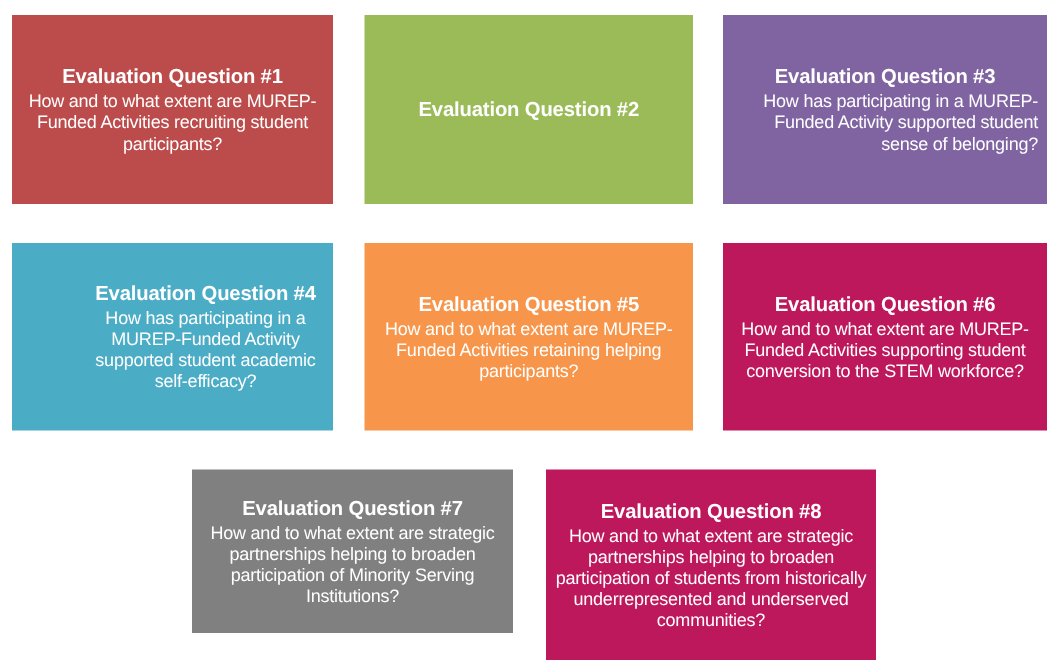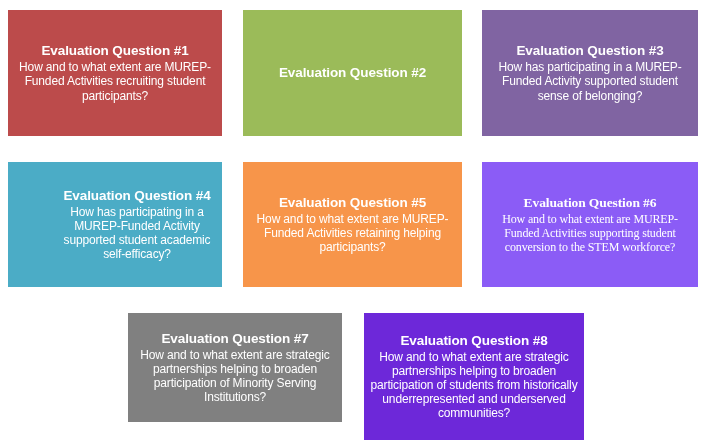--- a/index.html
+++ b/index.html
@@ -54,21 +54,21 @@
   #box-5 { left: 243px; top: 162px; width: 219px; height: 125px; background: #F7954A; }
   #box-6 { left: 482px; top: 162px; width: 216px; height: 125px; background: #0070C0; }
 
   
   #box-7 { left: 128px; top: 313px; width: 214px; height: 109px; background: #808080; }
   #box-8 { left: 364px; top: 313px; width: 220px; height: 127px; background: #622223; }
 
   
   .w1 { max-width: 202px; }
   .w2 { max-width: 206px; }
-  .w3 { max-width: 204px; }
+  .w3 { max-width: 204px; text-align: right; }
   .w4 { max-width: 206px; padding-left: 44px; }
   .w5 { max-width: 204px; }
   .w6 { max-width: 198px; }
   .w7 { max-width: 200px; }
   .w8 { max-width: 214px; }
 </style>
 </head>
 <body style="background: rgb(255, 255, 255);">
 
 <div id="board">
@@ -90,28 +90,28 @@
   <div class="qbox" id="box-4" style="background: rgb(75, 172, 198); color: rgb(255, 255, 255);">
     <div class="q-title w4">Evaluation Question #4</div>
     <div class="q-body w4">How has participating in a MUREP-Funded Activity supported student academic self-efficacy?</div>
   </div>
 
   <div class="qbox" id="box-5" style="background: rgb(247, 149, 74); color: rgb(255, 255, 255);">
     <div class="q-title w5">Evaluation Question #5</div>
     <div class="q-body w5">How and to what extent are MUREP-Funded Activities retaining helping participants?</div>
   </div>
 
-  <div class="qbox" id="box-6" style="background: #8b5cf6; color: rgb(255, 255, 255); font-family: Liberation Serif, serif;">
+  <div class="qbox" id="box-6" style="background: #be185d; color: rgb(255, 255, 255);">
     <div class="q-title w6">Evaluation Question #6</div>
     <div class="q-body w6">How and to what extent are MUREP-Funded Activities supporting student conversion to the STEM workforce?</div>
   </div>
 
   <div class="qbox" id="box-7" style="background: rgb(128, 128, 128); color: rgb(255, 255, 255);">
     <div class="q-title w7">Evaluation Question #7</div>
     <div class="q-body w7">How and to what extent are strategic partnerships helping to broaden participation of Minority Serving Institutions?</div>
   </div>
 
-  <div class="qbox" id="box-8" style="background: #6d28d9; color: rgb(255, 255, 255); align-items: center;">
+  <div class="qbox" id="box-8" style="background: #be185d; color: rgb(255, 255, 255); align-items: center;">
     <div class="q-title w8">Evaluation Question #8</div>
     <div class="q-body w8">How and to what extent are strategic partnerships helping to broaden participation of students from historically underrepresented and underserved communities?</div>
   </div>
 
 </div>
 
 </body></html>

